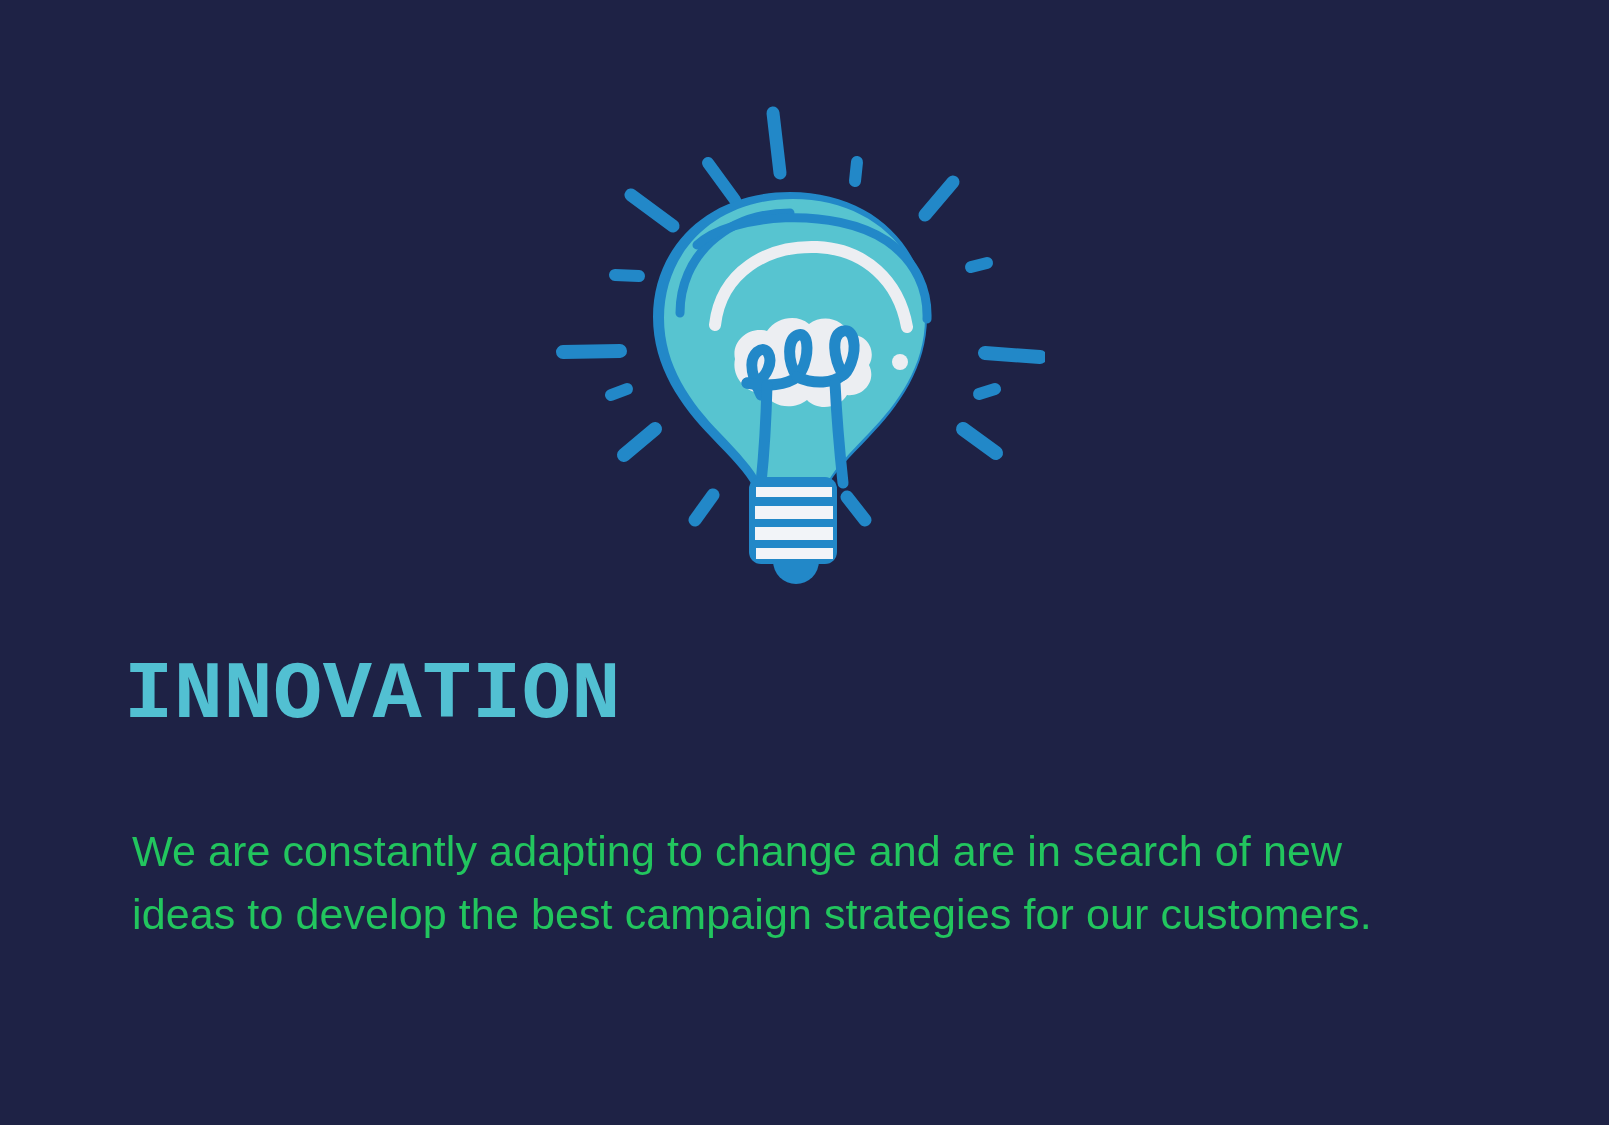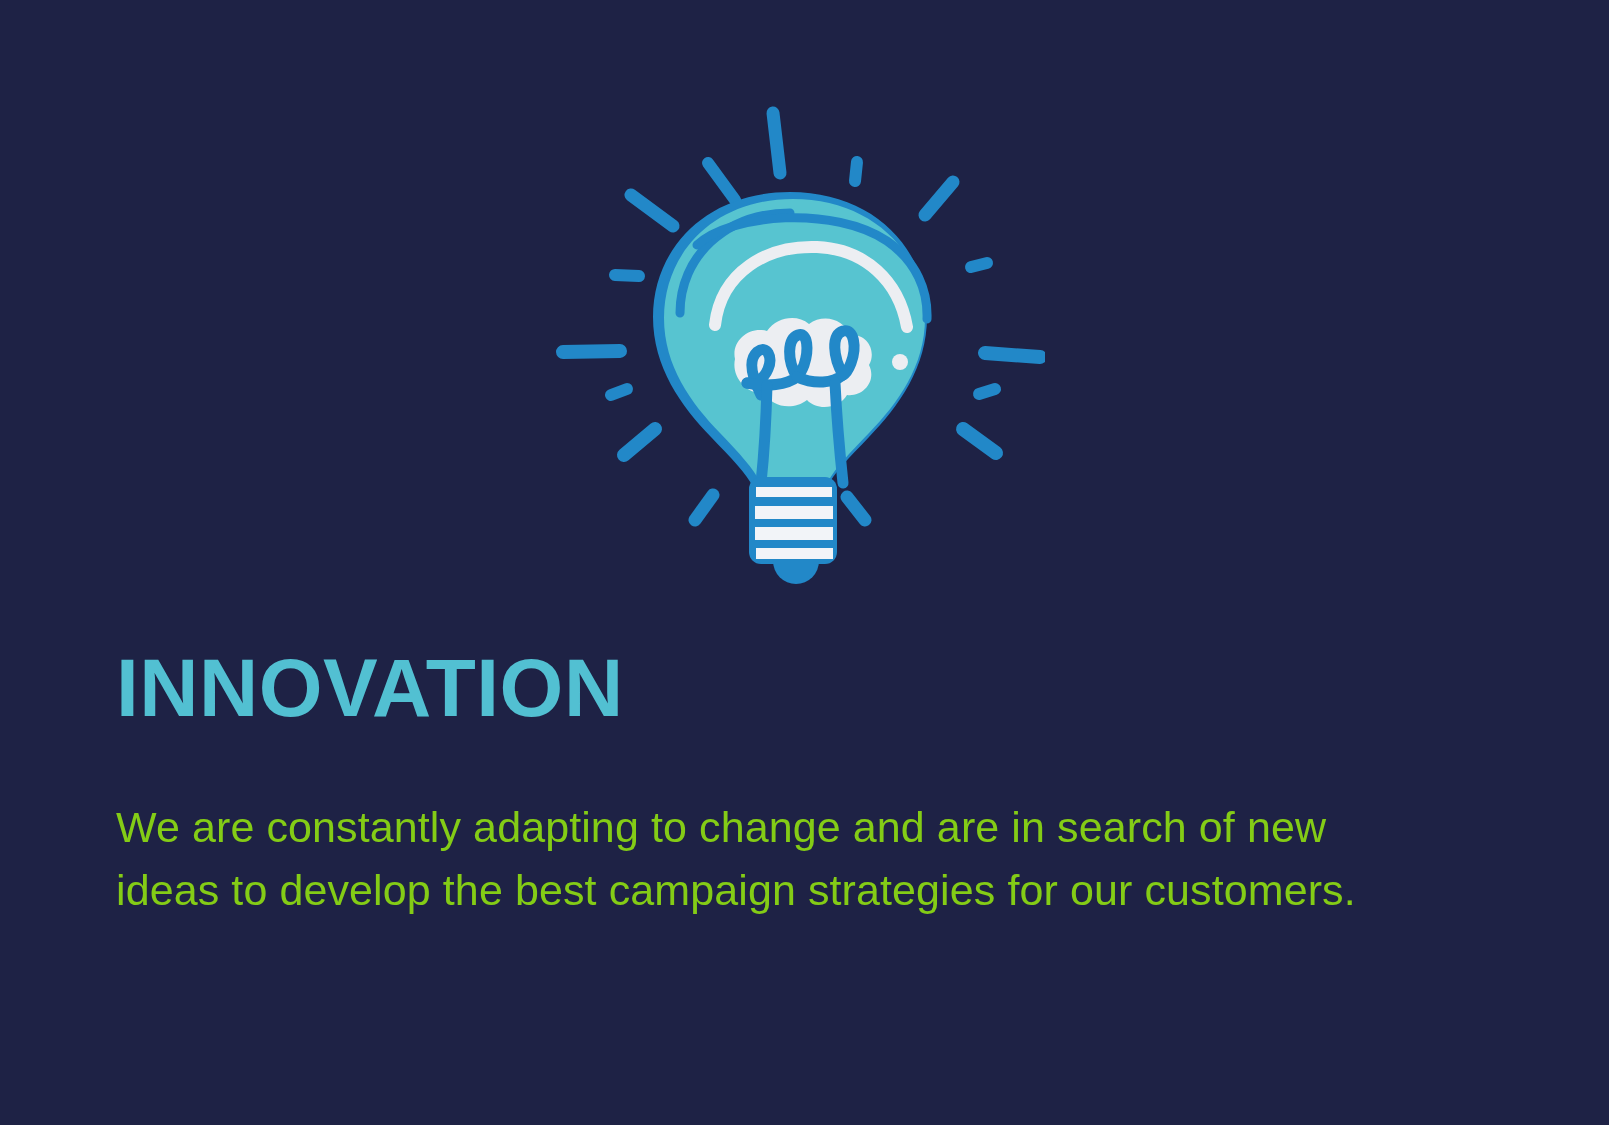--- a/index.html
+++ b/index.html
@@ -33,33 +33,33 @@
     width: 100%;
     height: 100%;
   }
   .text-block {
     position: absolute;
     left: 116px;
     top: 640px;
     width: 1330px;
   }
   .headline {
-    margin: 0;
+    margin: 8px;
     color: #52c0d2;
-    font-family: Liberation Sans, sans-serif;
+    font-family: Liberation Mono, monospace;
     font-size: 82px;
     font-weight: bold;
     line-height: 96px;
     letter-spacing: 0.5px;
     white-space: nowrap;
   }
   .description {
-    margin: 0;
+    margin: 16px;
     padding-top: 60px;
-    color: #84cc16;
+    color: #22c55e;
     font-family: "Liberation Sans", sans-serif;
     font-size: 43px;
     font-weight: 400;
     line-height: 63px;
     letter-spacing: 0.1px;
     max-width: 1310px;
   }
 </style>
 </head>
 <body>

